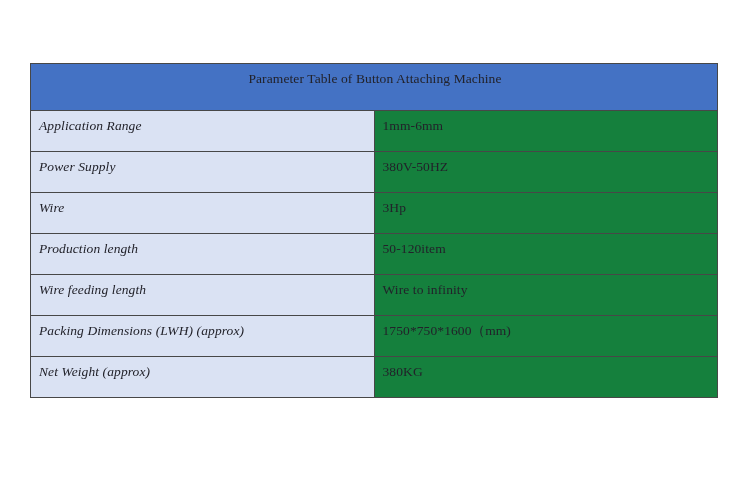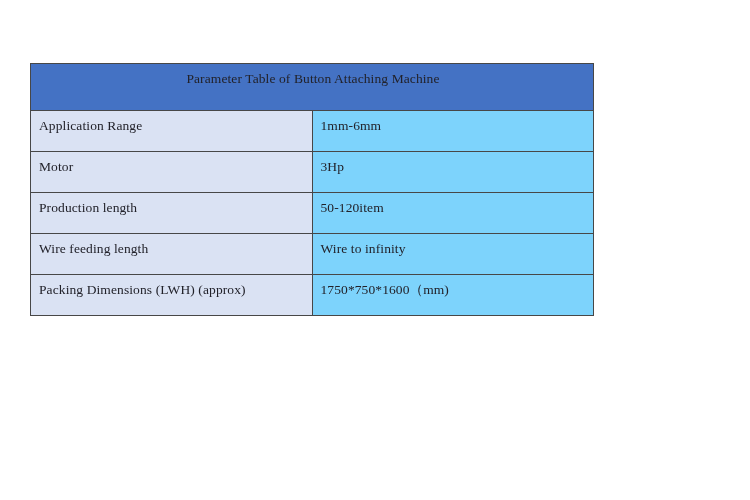--- a/index.html
+++ b/index.html
@@ -14,21 +14,21 @@
   .page {
     position: relative;
     width: 750px;
     height: 500px;
     background: #ffffff;
   }
   table.param-table {
     position: absolute;
     left: 30px;
     top: 63px;
-    width: 564px;
+    width: 688px;
     border-collapse: collapse;
     table-layout: fixed;
   }
   table.param-table td, table.param-table th {
     border: 1.5px solid #474747;
     vertical-align: top;
     padding: 7px 6px 4px 8px;
     font-size: 13.5px;
     color: #22222a;
     line-height: 1.25;
@@ -45,23 +45,24 @@
     height: 47px;
     box-sizing: border-box;
     border-top: 2px solid #2e2e2e;
     letter-spacing: 0.3px;
   }
   td.label-cell {
     background: #dae2f3;
     width: 352px;
     height: 41px;
     box-sizing: border-box;
+    font-style: italic;
   }
   td.value-cell {
-    background: #7dd3fc;
+    background: #15803d;
     height: 41px;
     box-sizing: border-box;
   }
   td.value-tint { color: #3d4254; }
 </style>
 </head>
 <body>
 
 <div class="page">
   <table class="param-table">
@@ -69,30 +70,38 @@
       <tr>
         <th class="title-cell" colspan="2">Parameter Table of Button Attaching Machine</th>
       </tr>
     </thead>
     <tbody>
       <tr>
         <td class="label-cell">Application Range</td>
         <td class="value-cell">1mm-6mm</td>
       </tr>
       <tr>
-        <td class="label-cell">Motor</td>
+        <td class="label-cell">Power Supply</td>
+        <td class="value-cell">380V-50HZ</td>
+      </tr>
+      <tr>
+        <td class="label-cell">Wire</td>
         <td class="value-cell">3Hp</td>
       </tr>
       <tr>
         <td class="label-cell">Production length</td>
         <td class="value-cell">50-120item</td>
       </tr>
       <tr>
         <td class="label-cell">Wire feeding length</td>
         <td class="value-cell value-tint">Wire to infinity</td>
       </tr>
       <tr>
         <td class="label-cell">Packing Dimensions (LWH) (approx)</td>
         <td class="value-cell">1750*750*1600（mm)</td>
       </tr>
+      <tr>
+        <td class="label-cell">Net Weight (approx)</td>
+        <td class="value-cell">380KG</td>
+      </tr>
     </tbody>
   </table>
 </div>
 
 </body></html>

